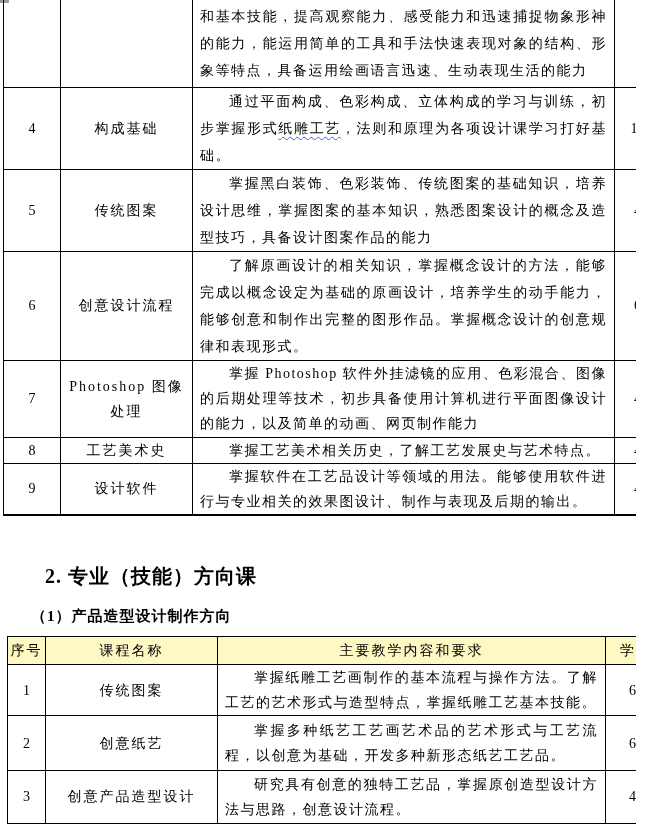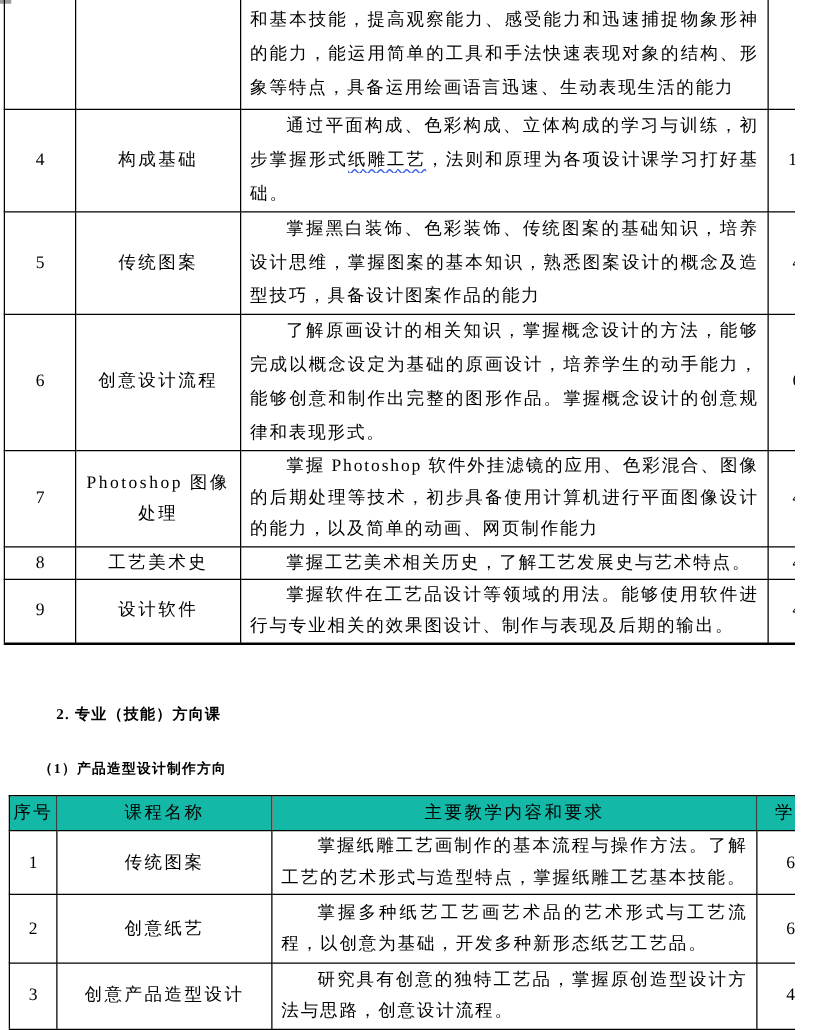--- a/index.html
+++ b/index.html
@@ -25,31 +25,31 @@
   .t1 tr.r4 { height:82px; }
   .t1 tr.r5 { height:82px; }
   .t1 tr.r6 { height:108px; }
   .t1 tr.r7 { height:77px; }
   .t1 tr.r8 { height:24px; }
   .t1 tr.r9 { height:52px; }
   .t1 td { line-height:27px; }
   .t1 tr.tight td { line-height:25px; }
 
   
-  .heading2   { position:absolute; left:45px; top:563px; font-size:12px; font-weight:bold; letter-spacing:1px; }
-  .heading2-1 { position:absolute; left:31px; top:607px; font-size:11px; font-weight:bold; letter-spacing:1px; }
+  .heading2   { position:absolute; left:45px; top:563px; font-size:20px; font-weight:bold; letter-spacing:1px; }
+  .heading2-1 { position:absolute; left:31px; top:607px; font-size:15px; font-weight:bold; letter-spacing:1px; }
 
   
   .t2 { position:absolute; left:7px; top:636px; width:659px; }
   .t2 .c-no   { width:38px; }
   .t2 .c-name { width:172px; }
   .t2 .c-body { width:388px; }
   .t2 .c-hrs  { width:61px; }
   .t2 tr.hdr  { height:28px; }
-  .t2 tr.hdr td { background:#14b8a6; text-align:center; letter-spacing:2px; }
+  .t2 tr.hdr td { background:#fef9c3; text-align:center; letter-spacing:2px; }
   .t2 tr.p1 { height:50px; }
   .t2 tr.p2 { height:55px; }
   .t2 tr.p3 { height:53px; }
   .t2 td { line-height:25px; }
 
   
   .cell-no   { text-align:center; }
   .cell-name { text-align:center; letter-spacing:2px; padding:0 6px; }
   .cell-hrs  { text-align:center; }
   .cell-body { text-align:justify; padding:0 7px; letter-spacing:1.5px; }

